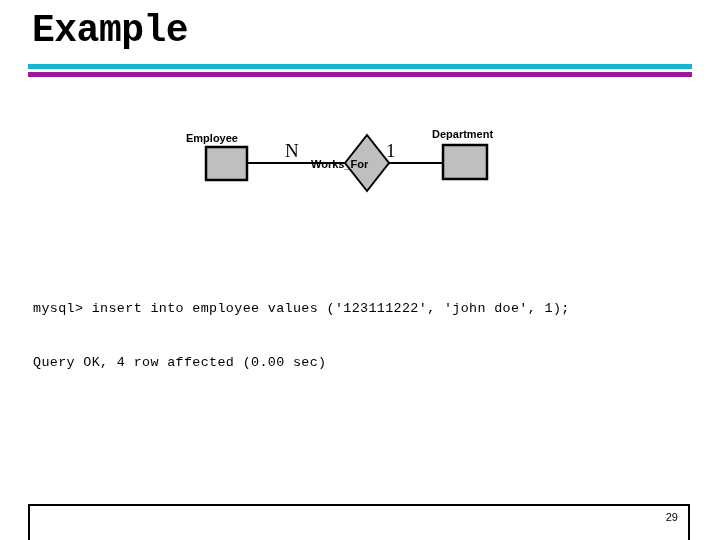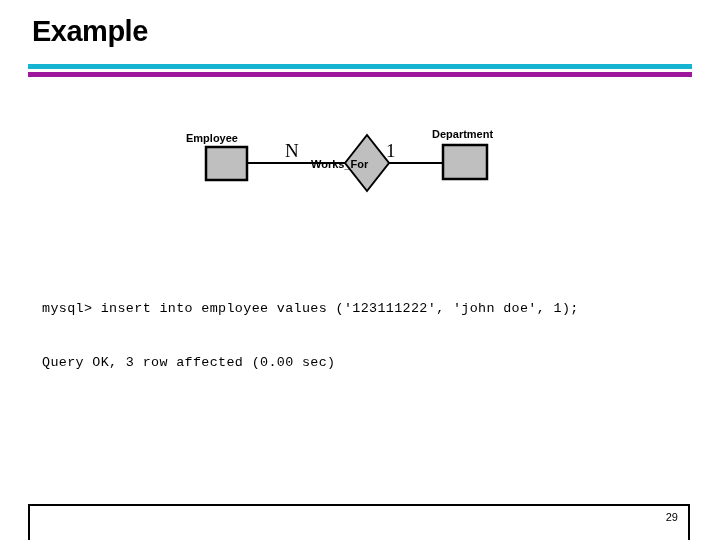--- a/index.html
+++ b/index.html
@@ -14,23 +14,23 @@
     overflow: hidden;
     font-family: "Liberation Sans", sans-serif;
     color: #000000;
   }
 
   
   #slide-title {
     position: absolute;
     left: 32px;
     top: 12px;
-    font-family: Liberation Sans, sans-serif;
+    font-family: Liberation Mono, monospace;
     font-weight: bold;
-    font-size: 29px;
+    font-size: 38px;
     line-height: 38px;
     letter-spacing: -0.5px;
     color: #000000;
     white-space: nowrap;
   }
 
   
   #title-divider {
     position: absolute;
     left: 28px;
@@ -88,21 +88,21 @@
     left: 33px;
     top: 210px;
     width: 660px;
     font-family: "Liberation Mono", "DejaVu Sans Mono", monospace;
     font-size: 13.4px;
     line-height: 18px;
     color: #000000;
     white-space: pre;
     letter-spacing: 0.35px;
   }
-  .console-block { margin: 0 0 18px 9px; }
+  .console-block { margin: 0 0 18px 0; }
   .console-block:last-child { margin-bottom: 0; }
   .console-line { white-space: pre; }
 
   
   #footer-box {
     position: absolute;
     left: 28px;
     top: 504px;
     width: 662px;
     height: 44px;
@@ -149,21 +149,21 @@
     <text class="er-card" x="386" y="41">1</text>
 
     <text class="er-rel-label" x="311" y="52">Works_For</text>
   </svg>
 </div>
 
 <div id="console">
 
   <div class="console-block">
     <div class="console-line">mysql&gt; insert into employee values ('123111222', 'john doe', 1);</div>
-    <div class="console-line">Query OK, 3 row affected (0.00 sec)</div>
+    <div class="console-line">Query OK, 4 row affected (0.00 sec)</div>
   </div>
 
   <div class="console-block">
     <div class="console-line">mysql&gt; insert into employee values ('133333223', 'mary doe', 2);</div>
     
   </div>
 
   
 
 </div>

